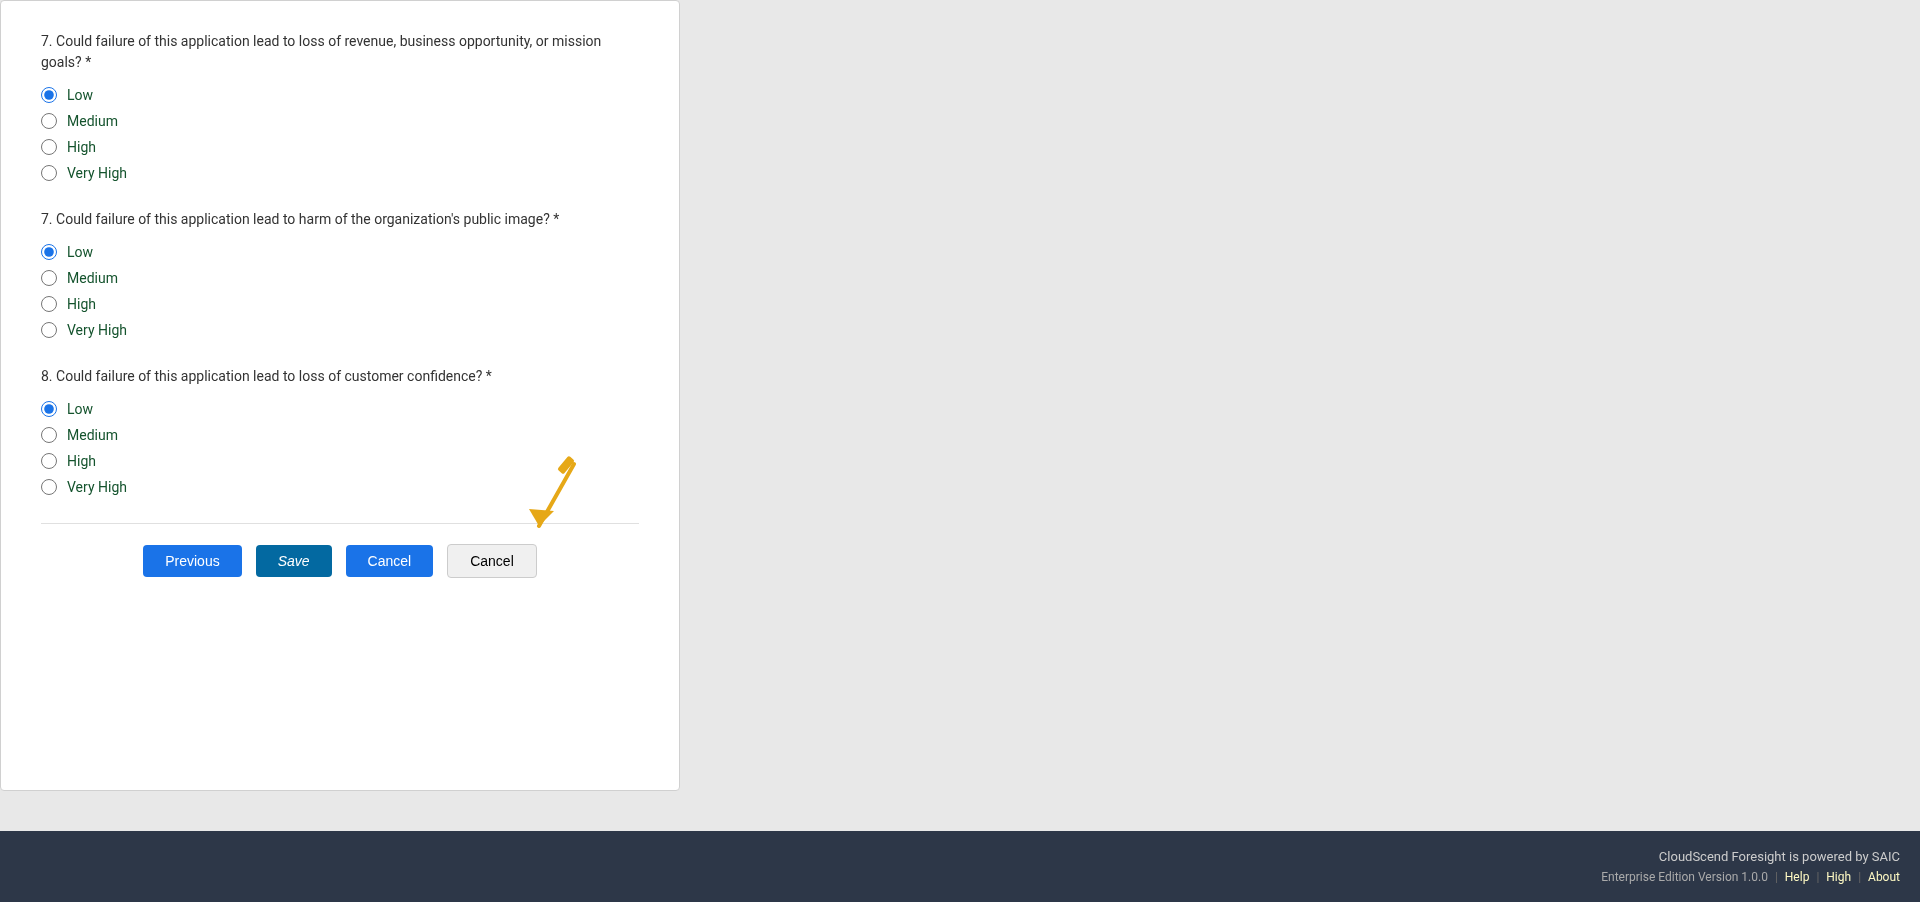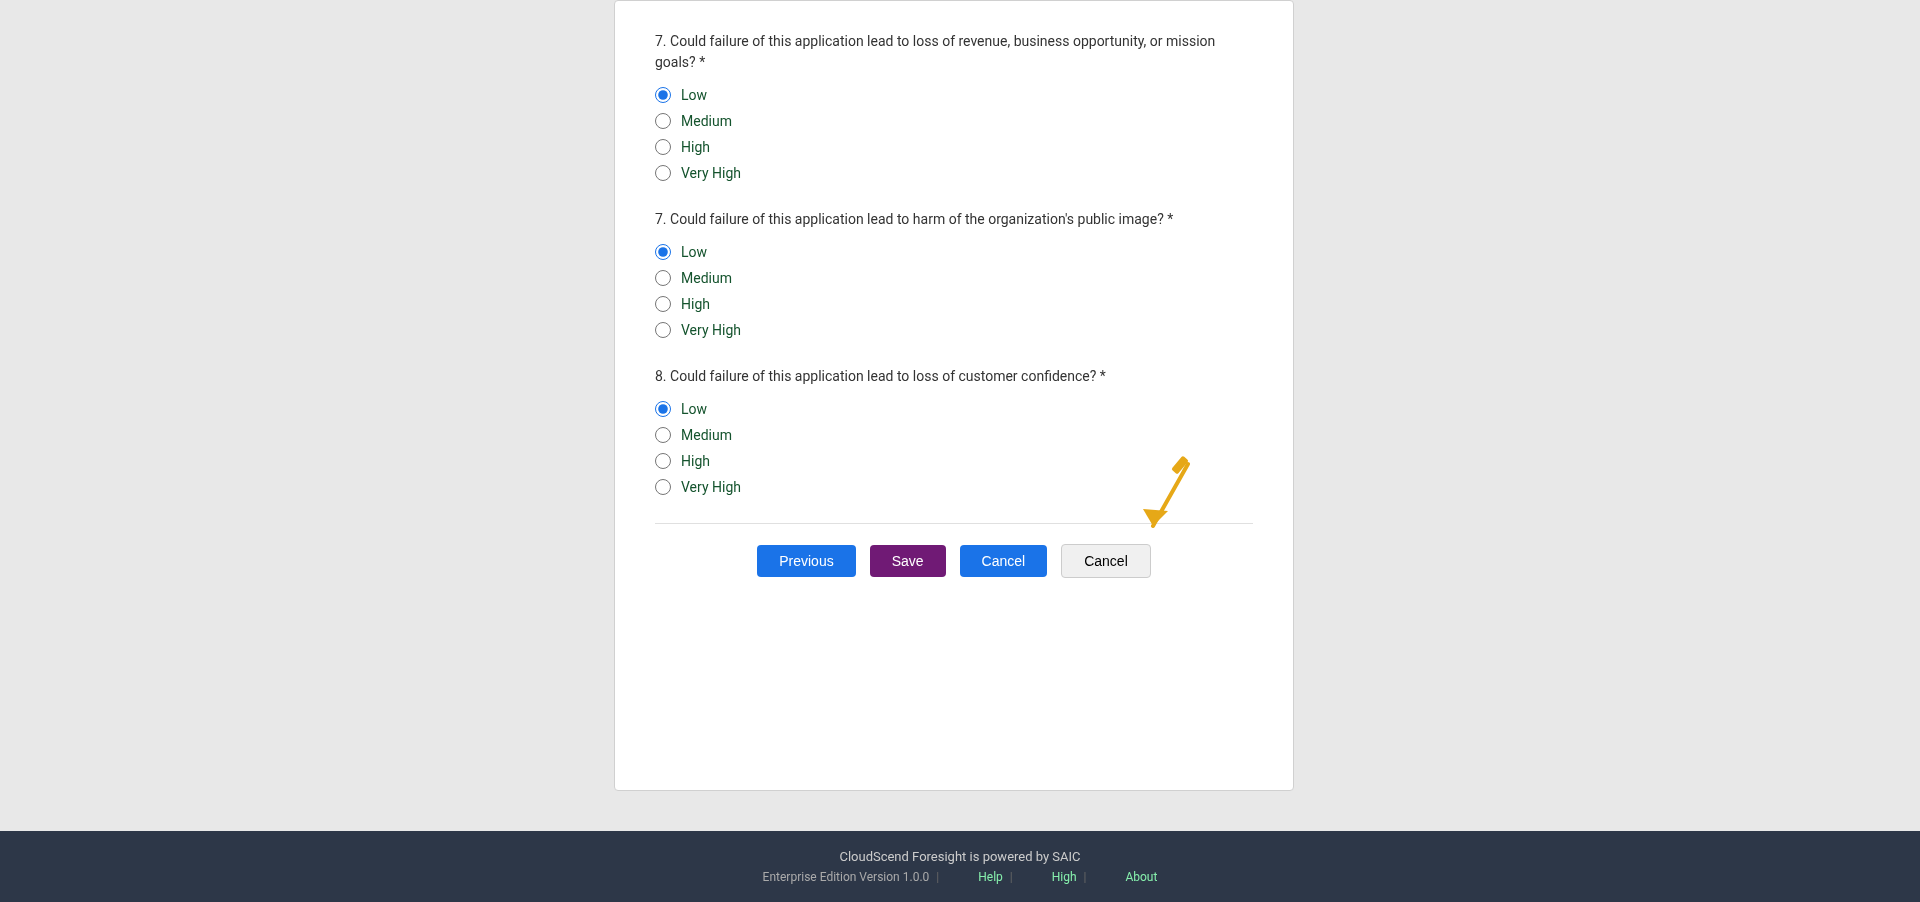--- a/index.html
+++ b/index.html
@@ -12,21 +12,20 @@
       font-family: -apple-system, BlinkMacSystemFont, 'Segoe UI', Roboto, Arial, sans-serif;
       background-color: #e8e8e8;
       min-height: 902px;
       display: flex;
       flex-direction: column;
     }
 
     .main-content {
       flex: 1;
       display: flex;
-      justify-content: center;
       padding: 0 12px 40px 0;
       border-radius: 12px;
     }
 
     .form-card {
       background: #ffffff;
       border: 1px solid #d0d0d0;
       border-radius: 4px;
       width: 680px;
       padding: 30px 40px 30px 40px;
@@ -88,61 +87,61 @@
       border: none;
       cursor: pointer;
     }
 
     .btn-primary {
       background-color: #1a73e8;
       color: #ffffff;
     }
 
     .btn-secondary {
-      background-color: #701a75;
+      background-color: #0369a1;
       color: #ffffff;
+      font-style: italic;
     }
 
     .btn-cancel {
       background-color: #f0f0f0;
       color: #000000;
       border: 1px solid #ccc;
     }
 
     .arrow-annotation {
       position: absolute;
       right: 60px;
       top: -80px;
       width: 80px;
       height: 80px;
     }
 
     .footer {
       background-color: #2d3748;
       color: #ccc;
-      text-align: center;
+      text-align: right;
       padding: 18px 20px 14px 20px;
     }
 
     .footer-powered {
       font-size: 13px;
       color: #ccc;
       margin-bottom: 6px;
     }
 
     .footer-version {
       font-size: 12px;
       color: #aaa;
       margin-bottom: 4px;
     }
 
     .footer-version a {
-      color: #86efac;
+      color: #fef9c3;
       text-decoration: none;
-      margin-left: 32px;
     }
 
     .footer-copyright {
       font-size: 12px;
       color: #aaa;
     }
 
     .footer-sep {
       color: #666;
       margin: 0 4px;

